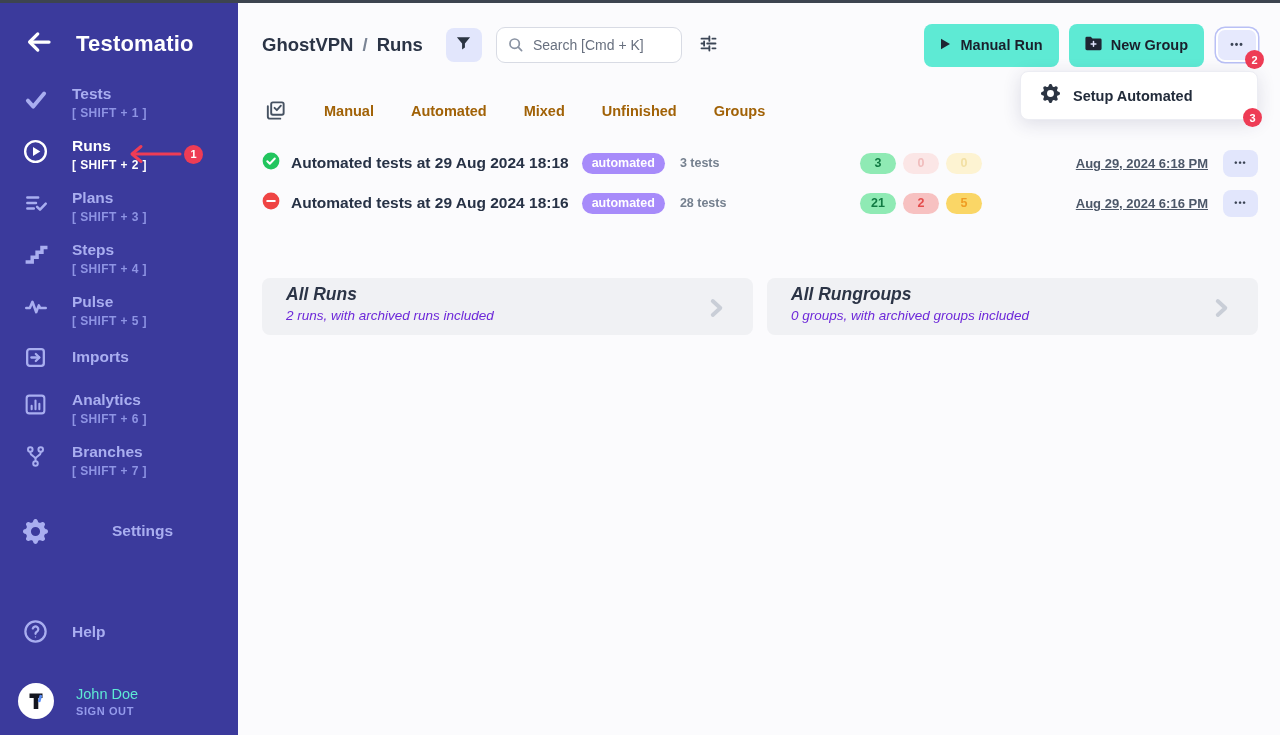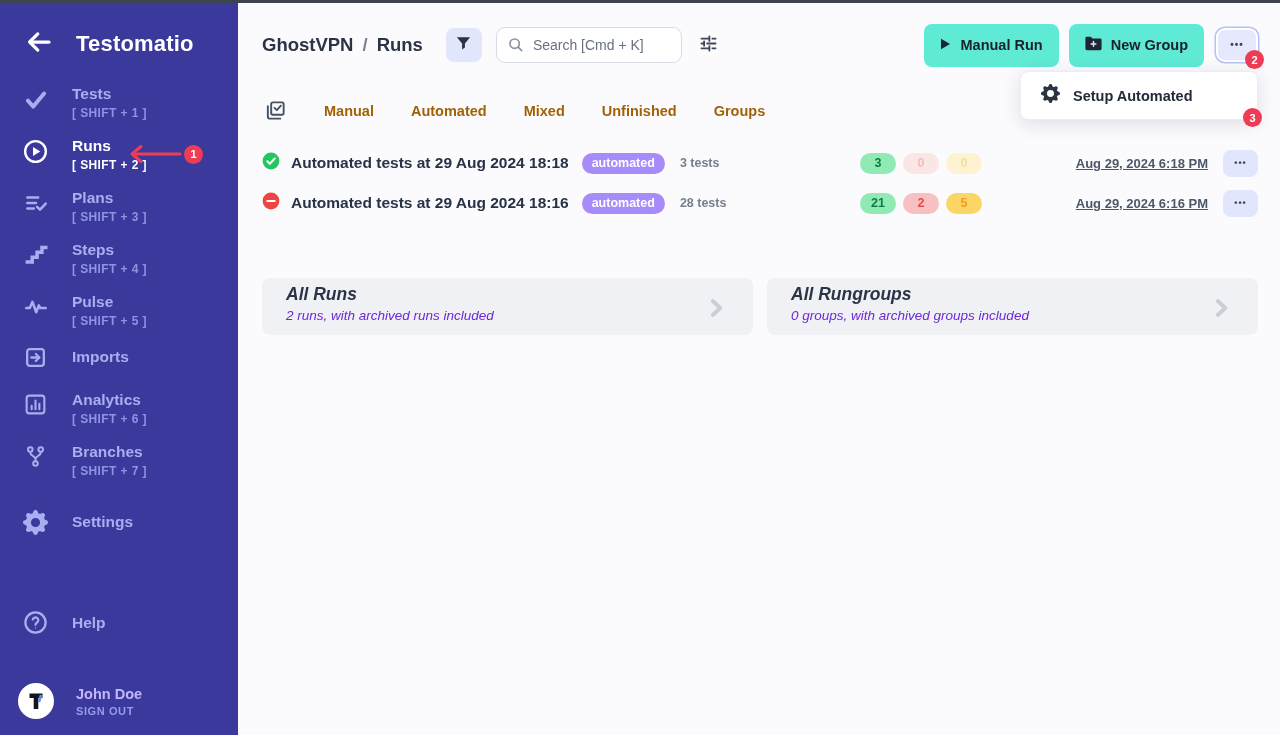--- a/index.html
+++ b/index.html
@@ -19,28 +19,28 @@
   .brand-name { color:#fff; font-size:22px; font-weight:800; margin-left:22px; letter-spacing:.2px; }
 
   .nav-item { display:flex; align-items:flex-start; padding-left:22px; margin-bottom:13px; min-height:39px; cursor:pointer; }
   .nav-item.solo { min-height:26px; align-items:center; margin-bottom:20px; }
   .nav-ico { width:27px; display:flex; justify-content:center; margin-top:2px; color:#a9aef0; }
   .nav-item.solo .nav-ico { margin-top:0; }
   .nav-txt { margin-left:23px; }
   .nav-label { font-size:15.5px; font-weight:700; line-height:20px; }
   .nav-short { font-size:12px; font-weight:600; letter-spacing:.4px; color:#8e94e4; margin-top:2px; }
   .nav-item.active .nav-label, .nav-item.active .nav-short, .nav-item.active .nav-ico { color:#fff; }
-  .nav-item.settings { margin-top:15px; }
+  .nav-item.settings { margin-top:24px;gap:40px; }
   .nav-item.help { margin-top:54px; }
   .nav-item.projects { margin-top:8px; }
 
   .user-row { margin-top:auto; display:flex; align-items:center; padding-left:18px; cursor:pointer; }
   .avatar { width:36px; height:36px; border-radius:50%; background:#fff; display:flex; align-items:center; justify-content:center; }
   .user-txt { margin-left:22px; }
-  .user-name { color:#c4b5fd; font-size:14.5px; font-weight:700; }
+  .user-name { color:#5eead4; font-size:14.5px; font-weight:400; }
   .user-signout { color:#959bec; font-size:11px; font-weight:700; letter-spacing:.6px; margin-top:3px; }
 
   
   .ann-arrow { position:absolute; left:126px; top:140px; display:flex; align-items:center; }
   .num-badge {
     width:19px; height:19px; border-radius:50%; background:#ee3c55; color:#fff;
     font-size:11px; font-weight:800; display:flex; align-items:center; justify-content:center;
   }
 
   

